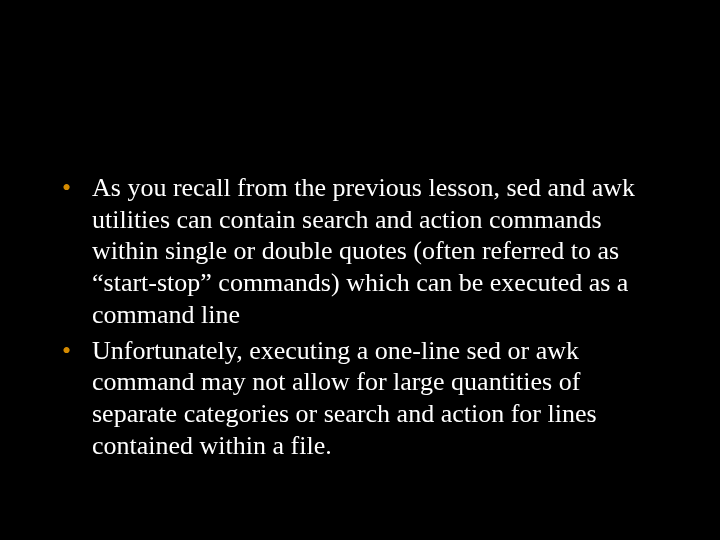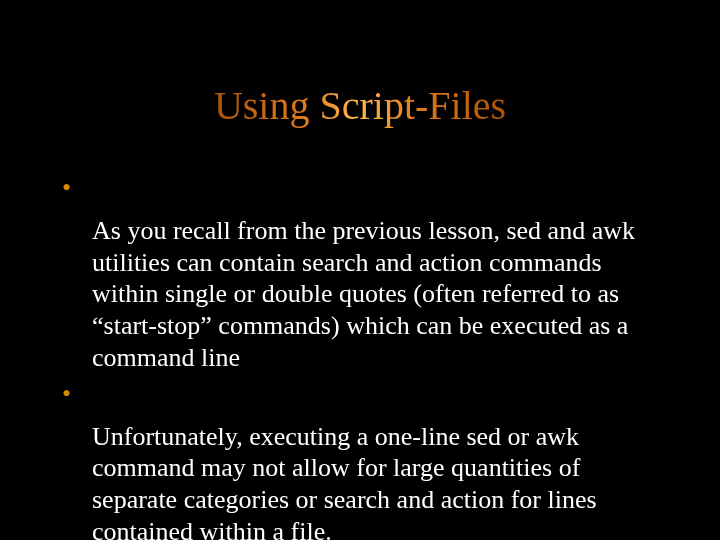--- a/index.html
+++ b/index.html
@@ -54,28 +54,26 @@
   }
   .bullet {
     flex: 0 0 auto;
     width: 30px;
     color: #d48a00;
     font-size: 26px;
     line-height: 1.22;
   }
   .bullet-text {
     flex: 1 1 auto;
-    margin-top: 43px;
   }
 </style>
 </head>
 <body>
 
 <div class="slide">
-  <div class="title">Using Script-Files</div>
   <div class="body">
     <div class="bullet-row">
       <div class="bullet">•</div>
       <div class="bullet-text">As you recall from the previous lesson, sed and awk utilities can contain search and action commands within single or double quotes (often referred to as “start-stop” commands) which can be executed as a command line</div>
     </div>
     <div class="bullet-row">
       <div class="bullet">•</div>
       <div class="bullet-text">Unfortunately, executing a one-line sed or awk command may not allow for large quantities of separate categories or search and action for lines contained within a file.</div>
     </div>
   </div>

